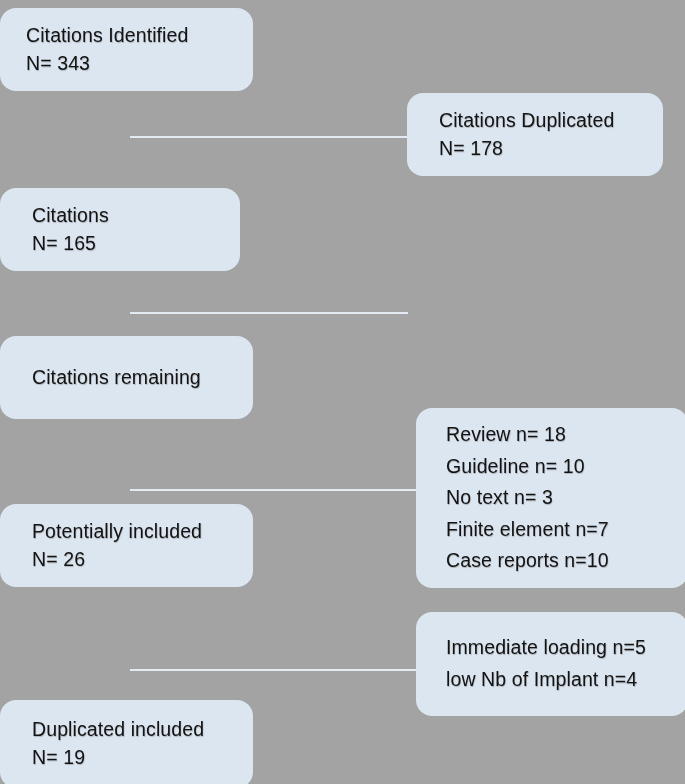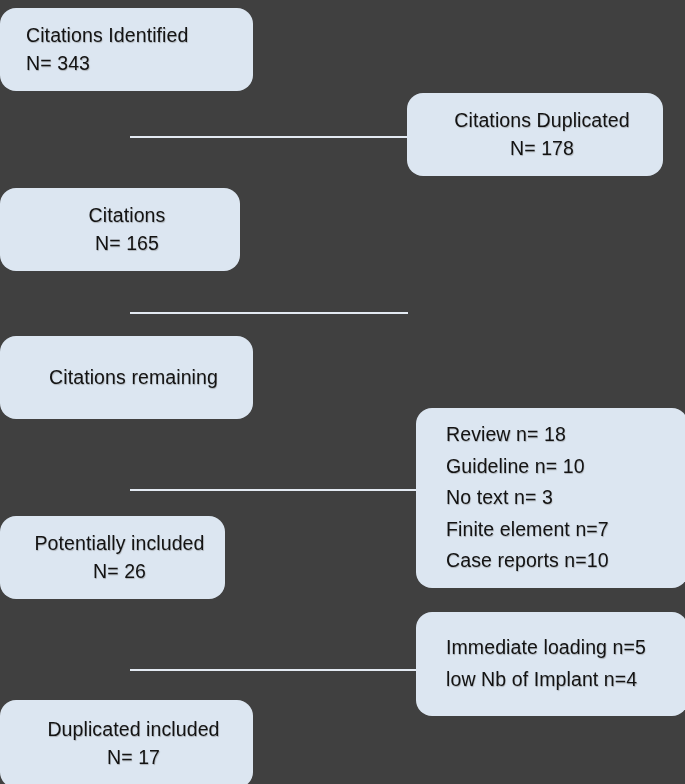--- a/index.html
+++ b/index.html
@@ -11,21 +11,21 @@
     width: 685px;
     height: 784px;
     font-family: "Liberation Sans", sans-serif;
     -webkit-font-smoothing: antialiased;
   }
   #flow-canvas {
     position: relative;
     width: 685px;
     height: 784px;
     overflow: hidden;
-    background: #404040;
+    background: #a3a3a3;
   }
 
   
   .connector {
     position: absolute;
     height: 2px;
     background: #e3eaf2;
   }
   .conn-1 { left: 130px; top: 136px; width: 278px; }
   .conn-2 { left: 130px; top: 312px; width: 278px; }
@@ -46,28 +46,28 @@
     display: flex;
     flex-direction: column;
     justify-content: center;
   }
   .node .line {
     display: block;
     white-space: pre;
   }
 
   .align-left   { text-align: left;   padding-left: 26px; padding-right: 18px; }
-  .align-center { text-align: center; padding-left: 32px; padding-right: 18px; }
+  .align-center { padding-left: 32px; padding-right: 18px; }
   .align-list   { text-align: left;   padding-left: 30px; padding-right: 14px; }
 
   
   .node-identified  { left: 0px;   top: 8px;   width: 253px; height: 83px; }
   .node-citations   { left: 0px;   top: 188px; width: 240px; height: 83px; }
   .node-remaining   { left: 0px;   top: 336px; width: 253px; height: 83px; }
-  .node-potential   { left: 0px;   top: 516px; width: 225px; height: 83px; }
+  .node-potential   { left: 0px;   top: 504px; width: 253px; height: 83px; }
   .node-included    { left: 0px;   top: 700px; width: 253px; height: 88px; }
 
   
   .node-duplicated  { left: 407px; top: 93px;  width: 256px; height: 83px; }
   .node-irrelevant  { left: 407px; top: 273px; width: 256px; height: 83px; }
   .node-excl-1      { left: 416px; top: 408px; width: 272px; height: 180px; }
   .node-excl-2      { left: 416px; top: 612px; width: 272px; height: 104px; }
 
   .node-excl-1 .line,
   .node-excl-2 .line { line-height: 1.62; }
@@ -115,16 +115,16 @@
     <span class="line">N= 26</span>
   </div>
 
   <div class="node node-excl-2 align-list">
     <span class="line">Immediate loading n=5</span>
     <span class="line">low Nb of Implant n=4</span>
   </div>
 
   <div class="node node-included align-center">
     <span class="line">Duplicated included</span>
-    <span class="line">N= 17</span>
+    <span class="line">N= 19</span>
   </div>
 
 </div>
 
 </body></html>

